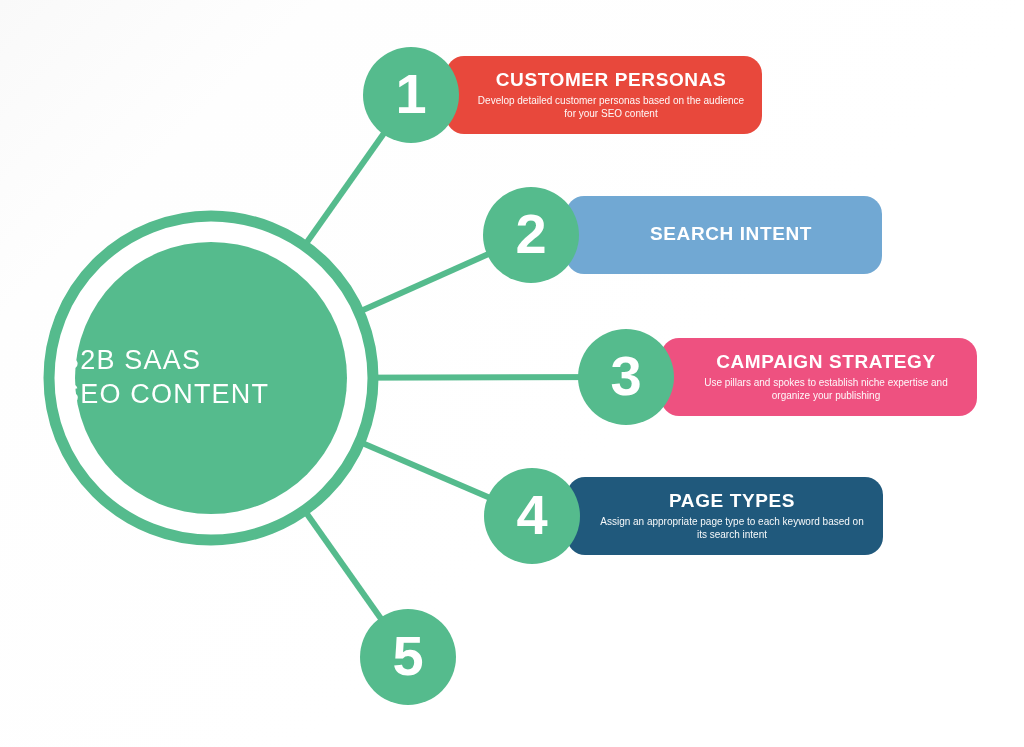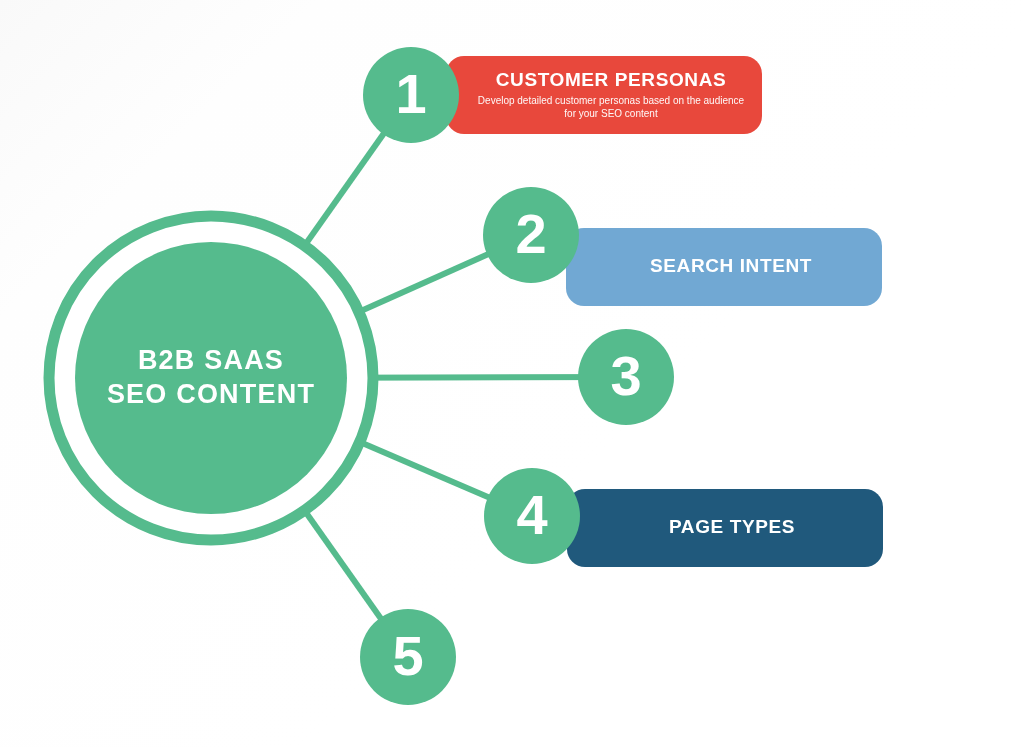--- a/index.html
+++ b/index.html
@@ -77,23 +77,22 @@
   .num4 { left: 484px; top: 468px; }
   .num5 { left: 360px; top: 609px; }
 
   
   .hub-title {
     position: absolute;
     left: 61px;
     top: 345px;
     width: 300px;
     transform: translateY(-50%);
-    text-align: center;
     color: #ffffff;
-    font-weight: bold;
+    font-weight: normal;
     font-size: 27px;
     letter-spacing: 1.2px;
     line-height: 1.25;
     top: 378px;
   }
 </style>
 </head>
 <body>
 
 <div class="stage">
@@ -114,27 +113,32 @@
     <div>B2B SAAS</div>
     <div>SEO CONTENT</div>
   </div>
 
   <div class="card card1" style="background: rgb(232, 72, 60);">
     <div class="card-title">CUSTOMER PERSONAS</div>
     <div class="card-desc">Develop detailed customer personas based on the audience for your SEO content</div>
   </div>
   <div class="num num1" style="background: rgb(85, 187, 141);">1</div>
 
-  <div class="card card2" style="background: rgb(113, 168, 211); margin-top: 32px;">
+  <div class="card card2" style="background: rgb(113, 168, 211);">
     <div class="card-title">SEARCH INTENT</div>
   </div>
   <div class="num num2" style="background: rgb(85, 187, 141);">2</div>
 
+  <div class="card card3" style="background: rgb(238, 81, 128);">
+    <div class="card-title">CAMPAIGN STRATEGY</div>
+    <div class="card-desc">Use pillars and spokes to establish niche expertise and organize your publishing</div>
+  </div>
   <div class="num num3" style="background: rgb(85, 187, 141);">3</div>
 
-  <div class="card card4" style="background: rgb(32, 89, 124); margin-top: 12px;">
+  <div class="card card4" style="background: rgb(32, 89, 124);">
     <div class="card-title">PAGE TYPES</div>
+    <div class="card-desc">Assign an appropriate page type to each keyword based on its search intent</div>
   </div>
   <div class="num num4" style="background: rgb(85, 187, 141);">4</div>
 
   <div class="num num5" style="background: rgb(85, 187, 141);">5</div>
 
 </div>
 
 </body></html>

